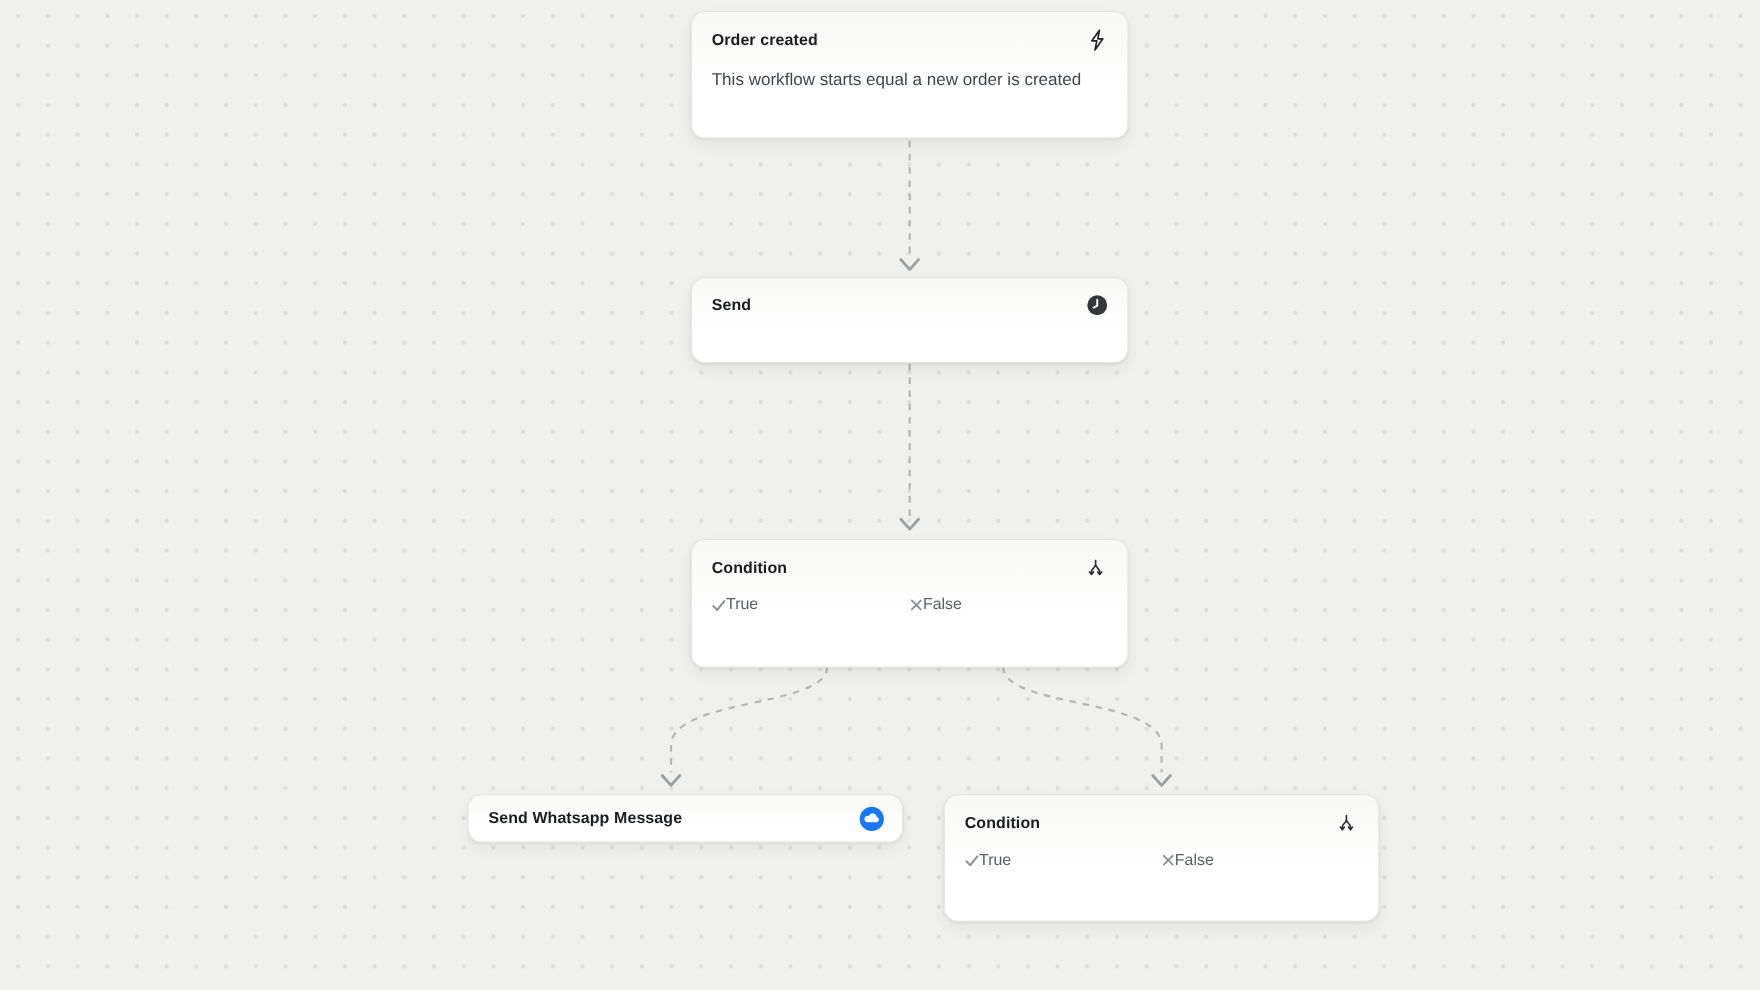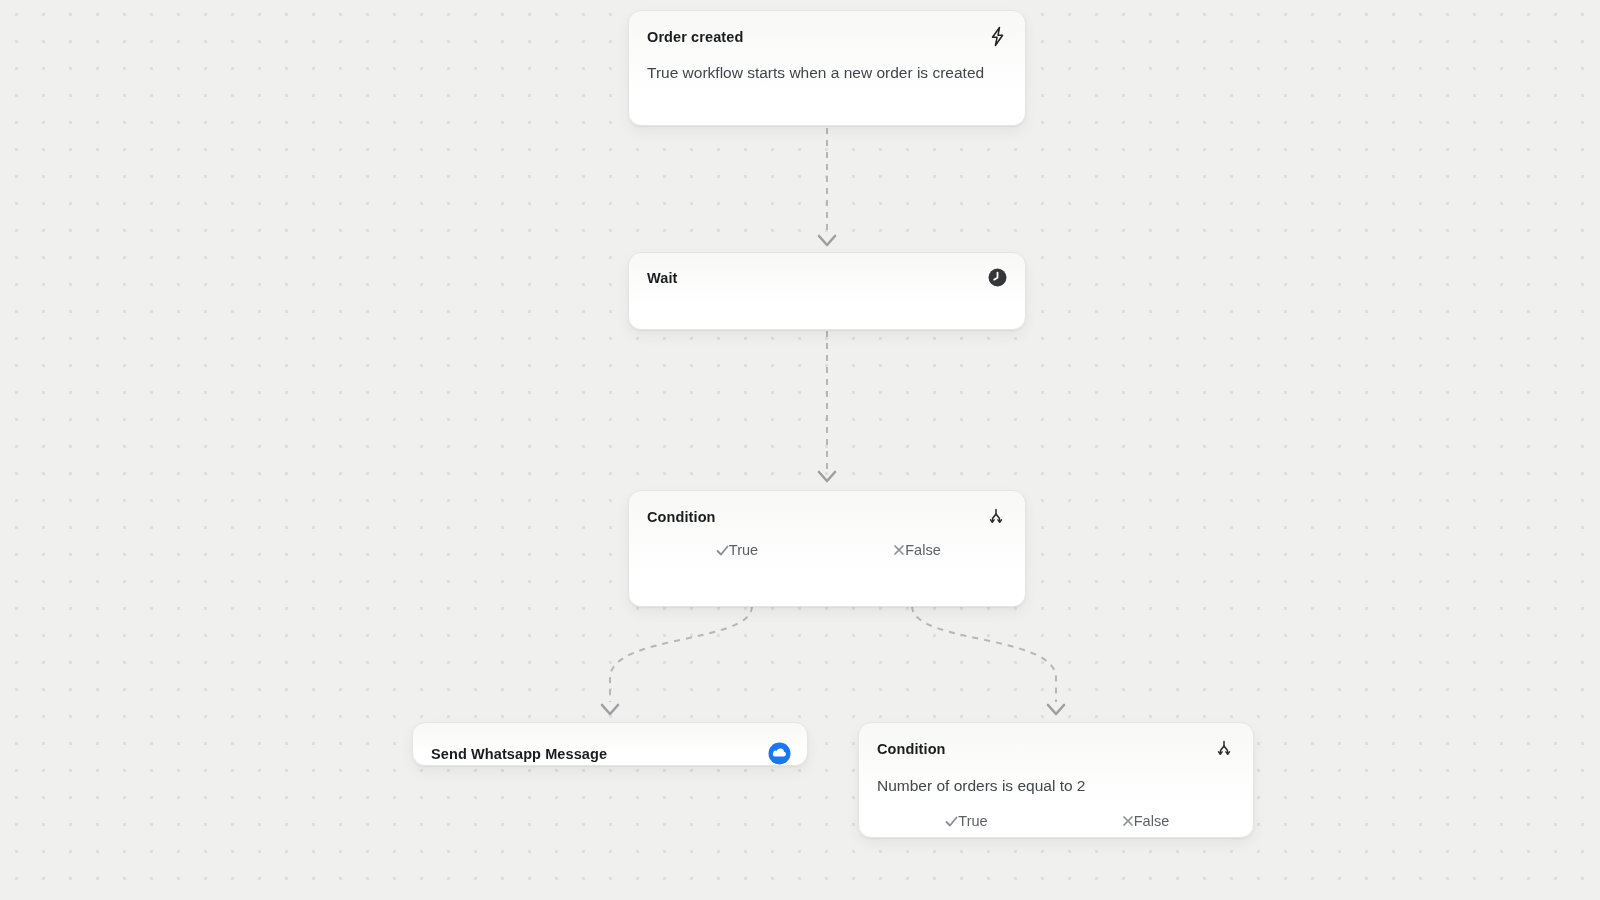--- a/index.html
+++ b/index.html
@@ -67,32 +67,31 @@
   }
   .node-body b { font-weight: 700; color: #26292c; }
   .tf-row {
     display: grid;
     grid-template-columns: 1fr 1fr;
     margin-top: 14px;
   }
   .tf-item {
     display: flex;
     align-items: center;
-    justify-content: center;
     gap: 0;
     font-size: 14.5px;
     color: #5d6166;
   }
   .tf-item svg { display: block; }
   .head-icon { display: flex; align-items: center; }
   #node-trigger   { left: 628px; top: 10px;  width: 398px; min-height: 116px; }
   #node-wait      { left: 628px; top: 252px; width: 398px; height: 78px; }
   #node-cond1     { left: 628px; top: 490px; width: 398px; height: 117px; }
-  #node-whatsapp  { left: 412px; top: 722px; width: 396px; height: 44px;
-                    padding: 0 16px 0 18px; display: flex; align-items: flex-end; }
+  #node-whatsapp  { left: 425px; top: 722px; width: 396px; height: 44px;
+                    padding: 0 16px 0 18px; display: flex; align-items: center; }
   #node-whatsapp .node-head { width: 100%; }
   #node-cond2     { left: 858px; top: 722px; width: 396px; height: 116px; }
 </style>
 </head>
 <body>
 
 <div class="canvas">
 
   <svg class="connectors" viewBox="0 0 1600 900" xmlns="http://www.w3.org/2000/svg">
     <path class="conn" d="M 827 128 V 234"></path>
@@ -110,26 +109,26 @@
 
   <div class="node" id="node-trigger">
     <div class="node-head">
       <span class="node-title">Order created</span>
       <span class="head-icon">
         <svg width="19" height="21" viewBox="0 0 19 21">
           <path d="M11.5 1.5 L4.5 11.2 h4.6 L7.4 19.5 L14.6 9.3 h-4.6 Z" fill="none" stroke="#222426" stroke-width="1.5" stroke-linejoin="round"></path>
         </svg>
       </span>
     </div>
-    <div class="node-body">True workflow starts when a new order is created</div>
+    <div class="node-body">This workflow starts equal a new order is created</div>
   </div>
 
   <div class="node" id="node-wait">
     <div class="node-head">
-      <span class="node-title">Wait</span>
+      <span class="node-title">Send</span>
       <span class="head-icon">
         <svg width="19" height="19" viewBox="0 0 19 19">
           <circle cx="9.5" cy="9.5" r="9" fill="#34373a"></circle>
           <path d="M9.5 4.6 V9.8 L6.2 11.6" fill="none" stroke="#ffffff" stroke-width="1.8" stroke-linecap="round" stroke-linejoin="round"></path>
         </svg>
       </span>
     </div>
   </div>
 
   <div class="node" id="node-cond1">
@@ -175,21 +174,20 @@
     <div class="node-head">
       <span class="node-title">Condition</span>
       <span class="head-icon">
         <svg width="22" height="22" viewBox="0 0 22 22">
           <path d="M11 3.5 V7 C11 10.2 7.3 10.6 7.3 13.8 V15.6 M11 7 C11 10.2 14.7 10.6 14.7 13.8 V15.6" fill="none" stroke="#2b2d2f" stroke-width="1.5" stroke-linecap="round"></path>
           <polyline points="5.5,13.9 7.3,16.2 9.1,13.9" fill="none" stroke="#2b2d2f" stroke-width="1.5" stroke-linecap="round" stroke-linejoin="round"></polyline>
           <polyline points="12.9,13.9 14.7,16.2 16.5,13.9" fill="none" stroke="#2b2d2f" stroke-width="1.5" stroke-linecap="round" stroke-linejoin="round"></polyline>
         </svg>
       </span>
     </div>
-    <div class="node-body">Number of orders is equal to 2</div>
     <div class="tf-row">
       <span class="tf-item">
         <svg width="13" height="13" viewBox="0 0 13 13">
             <path d="M1.5 7 L5 10.5 L11.5 2.5" fill="none" stroke="#8b8f93" stroke-width="1.8" stroke-linecap="round" stroke-linejoin="round"></path>
           </svg>
         <span>True</span>
       </span>
       <span class="tf-item">
         <svg width="12" height="12" viewBox="0 0 12 12">
             <path d="M2 2 L10 10 M10 2 L2 10" fill="none" stroke="#8b8f93" stroke-width="1.7" stroke-linecap="round"></path>

